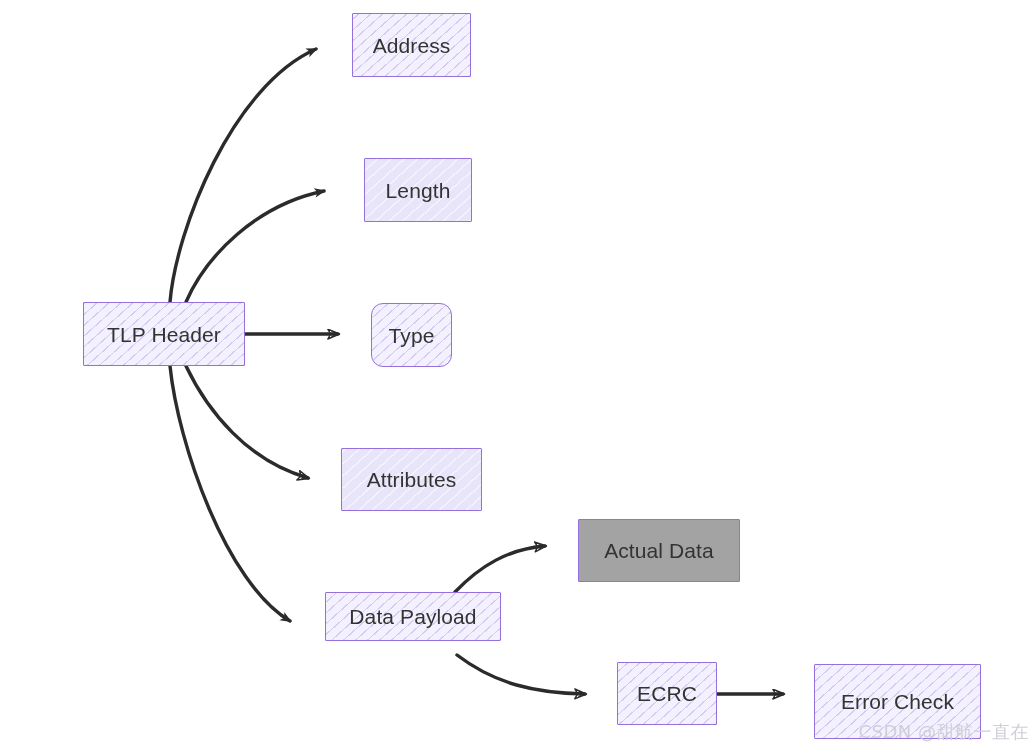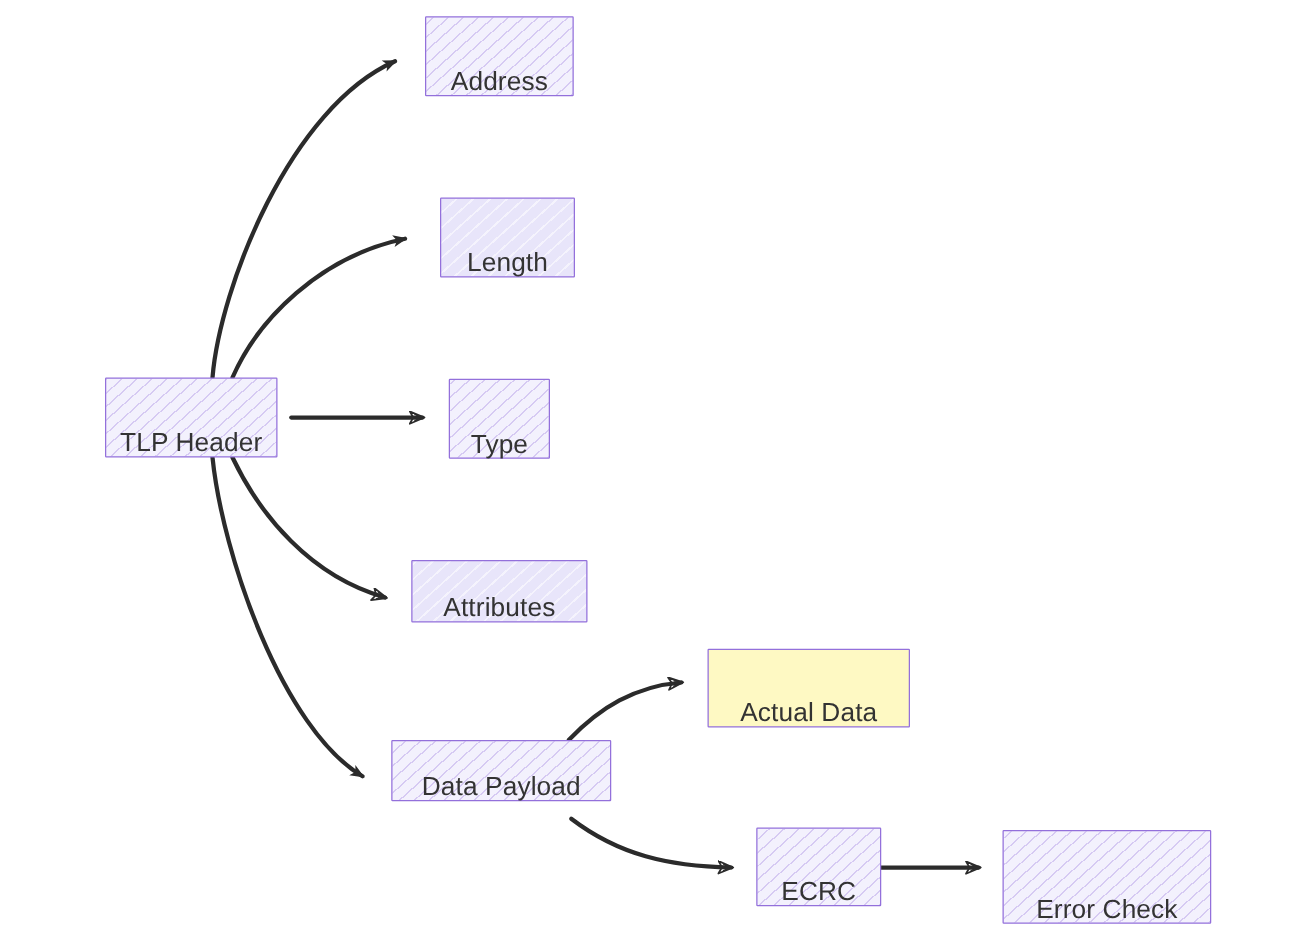--- a/index.html
+++ b/index.html
@@ -26,23 +26,24 @@
     width: 1035px;
     height: 747px;
     pointer-events: none;
   }
   .node {
     position: absolute;
     box-sizing: border-box;
     border: 1.6px solid #9370db;
     background-color: #ece9fb;
     display: flex;
-    align-items: flex-end;
+    align-items: center;
     justify-content: center;
     border-radius: 1px;
+    margin-left: 12px;
   }
   
   .node.hatched {
     background-color: #f3f1fd;
     background-image: repeating-linear-gradient(
         -42deg,
         rgba(147,112,219,0.30) 0px,
         rgba(147,112,219,0.30) 1.1px,
         rgba(255,255,255,0) 1.1px,
         rgba(255,255,255,0) 8px);
@@ -52,21 +53,21 @@
     background-color: #e8e5fa;
     background-image: repeating-linear-gradient(
         -42deg,
         rgba(255,255,255,0.55) 0px,
         rgba(255,255,255,0.55) 1.4px,
         rgba(255,255,255,0) 1.4px,
         rgba(255,255,255,0) 9px);
   }
   
   .node.plain {
-    background-color: #fef9c3;
+    background-color: #a3a3a3;
     background-image: none;
   }
   .node-label {
     color: #333333;
     font-size: 21px;
     line-height: 1;
     white-space: nowrap;
     letter-spacing: 0.1px;
   }
   #watermark {
@@ -101,42 +102,43 @@
         <path d="M 233 334 L 338 334" marker-end="url(#arrow-open)"></path>
         <path d="M 186 366 C 208 412 248 461 308 478" marker-end="url(#arrow-open)"></path>
         <path d="M 170 366 C 178 444 226 583 290 621" marker-end="url(#arrow-filled)"></path>
         <path d="M 455 592 C 480 566 508 549 545 546" marker-end="url(#arrow-open)"></path>
         <path d="M 457 655 C 495 684 535 693 585 694" marker-end="url(#arrow-open)"></path>
         <path d="M 693 694 L 783 694" marker-end="url(#arrow-open)"></path>
       </g>
   </svg>
 
   <div id="nodes">
-      <div class="node hatched" style="left: 84px; top: 302px; width: 138px; height: 64px;">
+      <div class="node hatched" style="left: 71px; top: 302px; width: 162px; height: 64px;">
         <span class="node-label">TLP Header</span>
       </div>
       <div class="node hatched" style="left: 340px; top: 13px; width: 119px; height: 64px;">
         <span class="node-label">Address</span>
       </div>
       <div class="node soft" style="left: 352px; top: 158px; width: 108px; height: 64px;">
         <span class="node-label">Length</span>
       </div>
-      <div class="node hatched" style="left: 359px; top: 303px; width: 81px; height: 64px;">
+      <div class="node hatched" style="left: 359px; top: 303px; width: 81px; height: 64px; border-radius: 12px;">
         <span class="node-label">Type</span>
       </div>
-      <div class="node soft" style="left: 329px; top: 448px; width: 141px; height: 50px;">
+      <div class="node soft" style="left: 329px; top: 448px; width: 141px; height: 63px;">
         <span class="node-label">Attributes</span>
       </div>
       <div class="node hatched" style="left: 313px; top: 592px; width: 176px; height: 49px;">
         <span class="node-label">Data Payload</span>
       </div>
       <div class="node plain" style="left: 566px; top: 519px; width: 162px; height: 63px;">
         <span class="node-label">Actual Data</span>
       </div>
       <div class="node hatched" style="left: 605px; top: 662px; width: 100px; height: 63px;">
         <span class="node-label">ECRC</span>
       </div>
       <div class="node hatched" style="left: 802px; top: 664px; width: 167px; height: 75px;">
         <span class="node-label">Error Check</span>
       </div>
     </div>
 
+  <div id="watermark">CSDN @甜航一直在</div>
 </div>
 
 </body></html>

